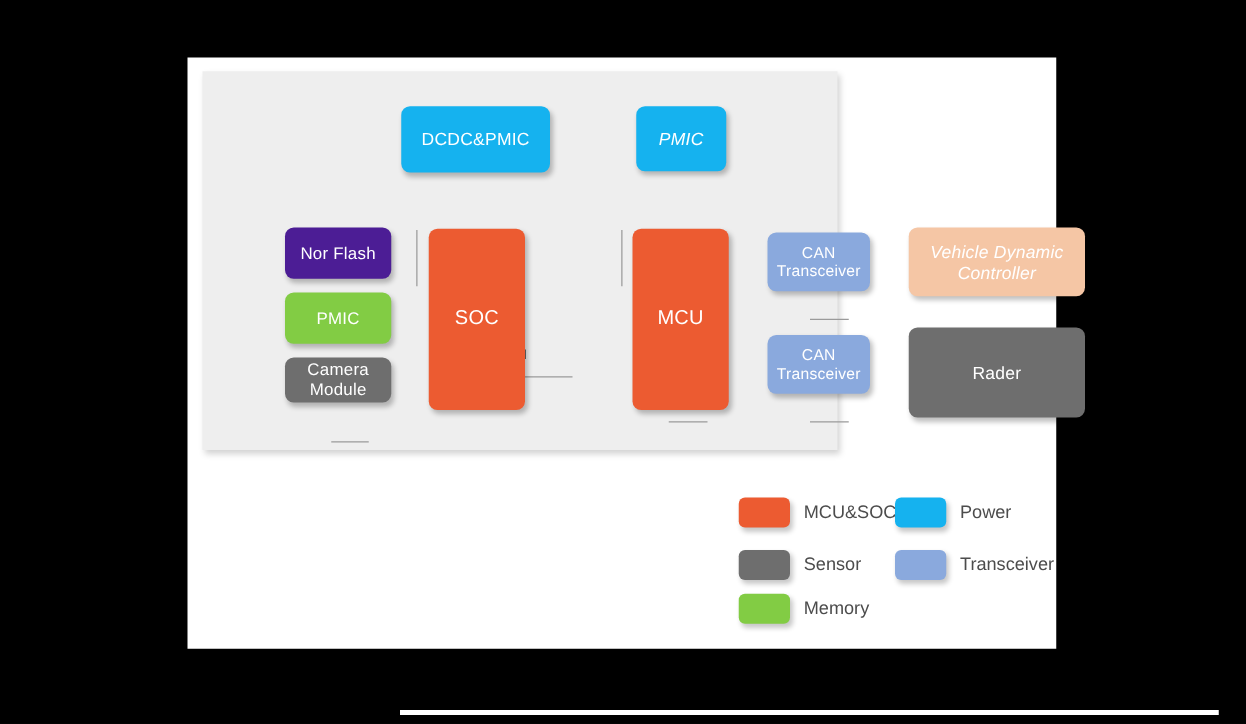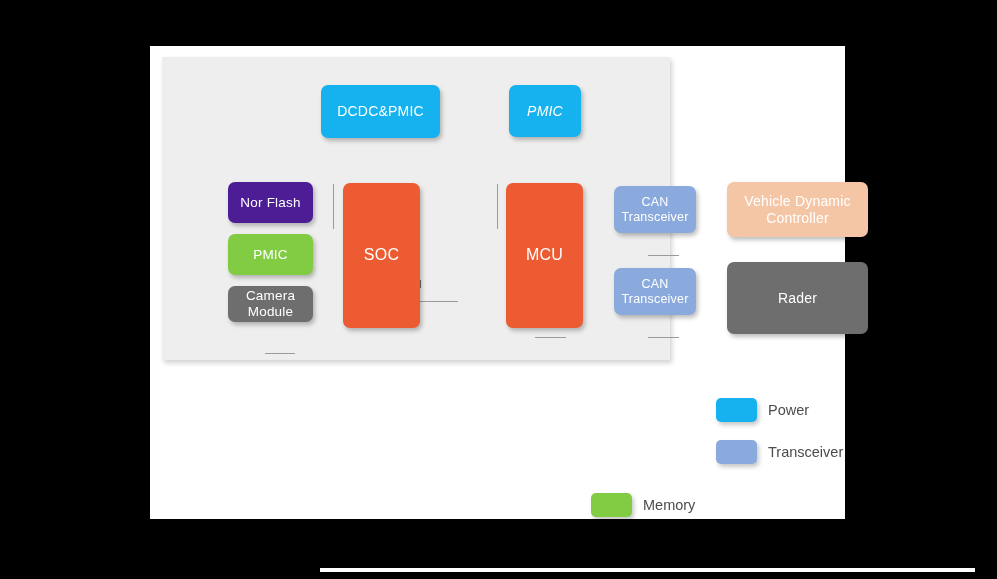--- a/index.html
+++ b/index.html
@@ -150,39 +150,47 @@
           <span>MCU</span>
         </div>
         <div class="node" style="left: 416px; top: 140px; width: 82px; height: 47px; background: rgb(138, 169, 221); font-size: 12.5px;">
           <span>CAN
 Transceiver</span>
         </div>
         <div class="node" style="left: 416px; top: 222px; width: 82px; height: 47px; background: rgb(138, 169, 221); font-size: 12.5px;">
           <span>CAN
 Transceiver</span>
         </div>
-        <div class="node" style="left: 529px; top: 136px; width: 141px; height: 55px; background: rgb(245, 198, 165); font-size: 14px;">
+        <div class="node" style="left: 529px; top: 136px; width: 141px; height: 55px; background: rgb(245, 198, 165); font-size: 14px; font-style: italic;">
           <span>Vehicle Dynamic
 Controller</span>
         </div>
         <div class="node" style="left: 529px; top: 216px; width: 141px; height: 72px; background: rgb(110, 110, 110); font-size: 14px;">
           <span>Rader</span>
         </div>
       </div>
 
     <div id="legend" style="left:441px; top:352px; width:250px; height:112px;">
+        <div class="legend-item" style="left: 0px; top: 0px;">
+          <div class="legend-swatch" style="background: rgb(236, 91, 49);"></div>
+          <div class="legend-label">MCU&amp;SOC</div>
+        </div>
         <div class="legend-item" style="left: 125px; top: 0px;">
           <div class="legend-swatch" style="background: rgb(21, 178, 239);"></div>
           <div class="legend-label">Power</div>
+        </div>
+        <div class="legend-item" style="left: 0px; top: 42px;">
+          <div class="legend-swatch" style="background: rgb(110, 110, 110);"></div>
+          <div class="legend-label">Sensor</div>
         </div>
         <div class="legend-item" style="left: 125px; top: 42px;">
           <div class="legend-swatch" style="background: rgb(138, 169, 221);"></div>
           <div class="legend-label">Transceiver</div>
         </div>
-        <div class="legend-item" style="left: 0px; top: 95px; justify-content: flex-end;">
+        <div class="legend-item" style="left: 0px; top: 77px; justify-content: flex-end;">
           <div class="legend-swatch" style="background: rgb(130, 204, 68);"></div>
           <div class="legend-label">Memory</div>
         </div>
       </div>
 
   </div>
 
   <div id="bottom-strip"></div>
 
 </div>

